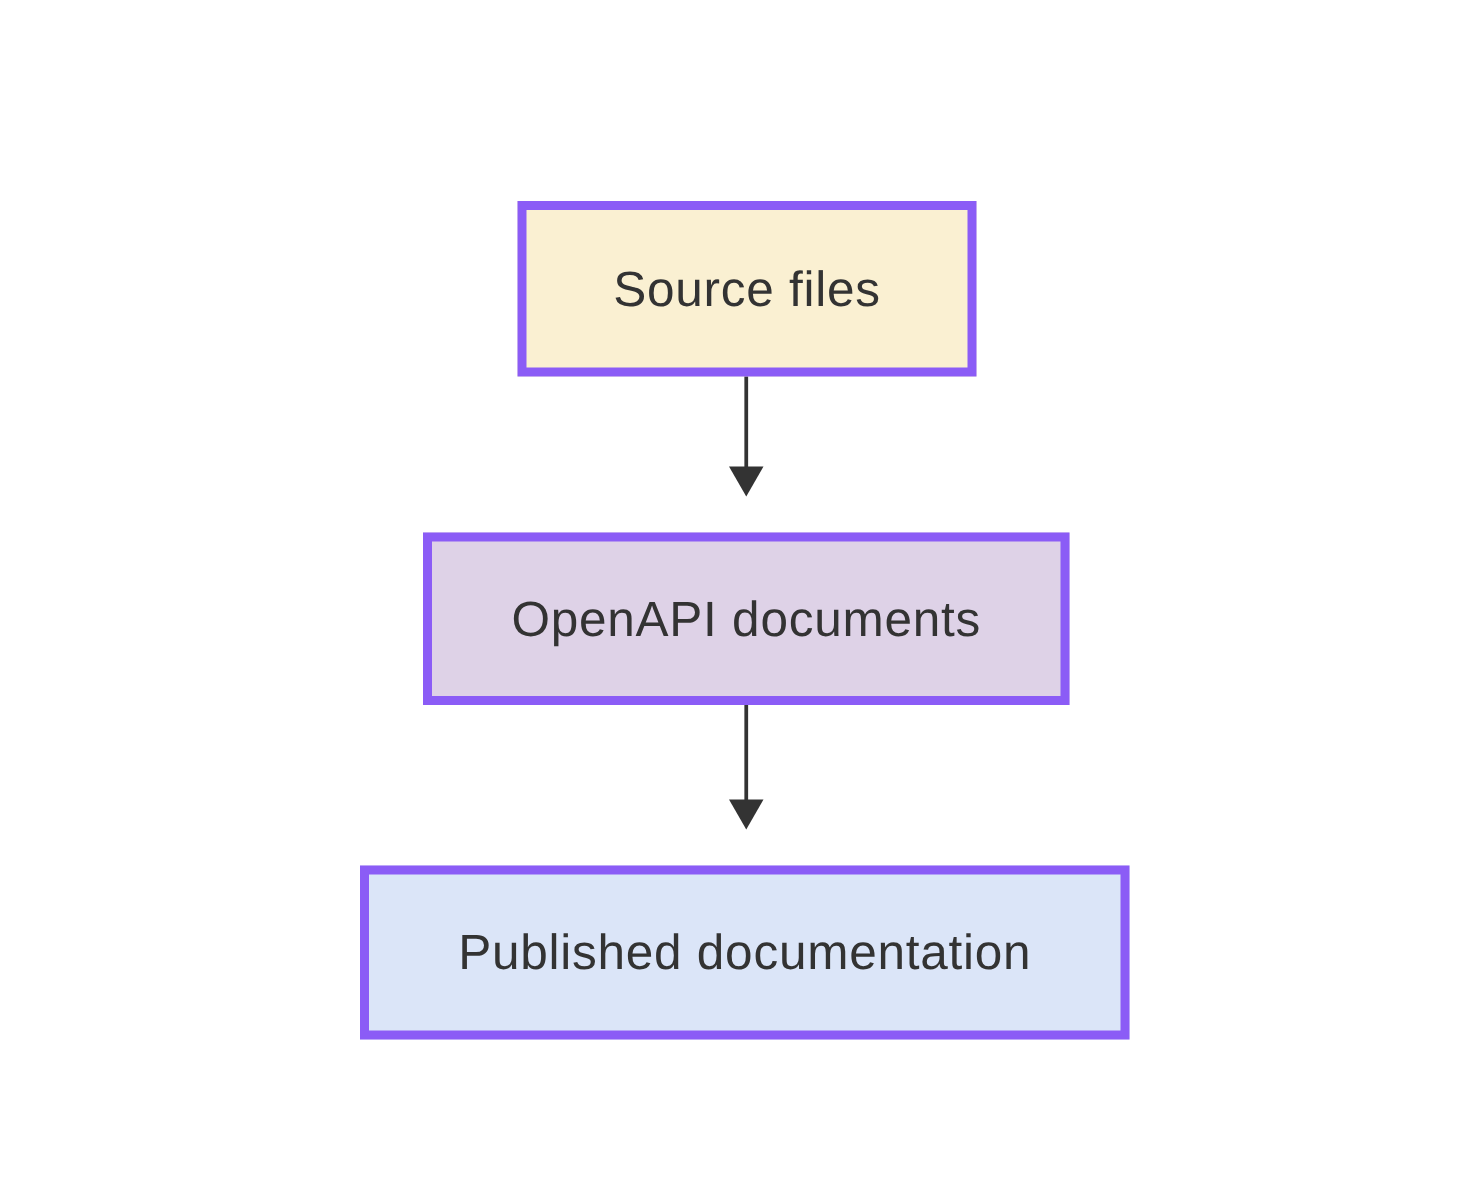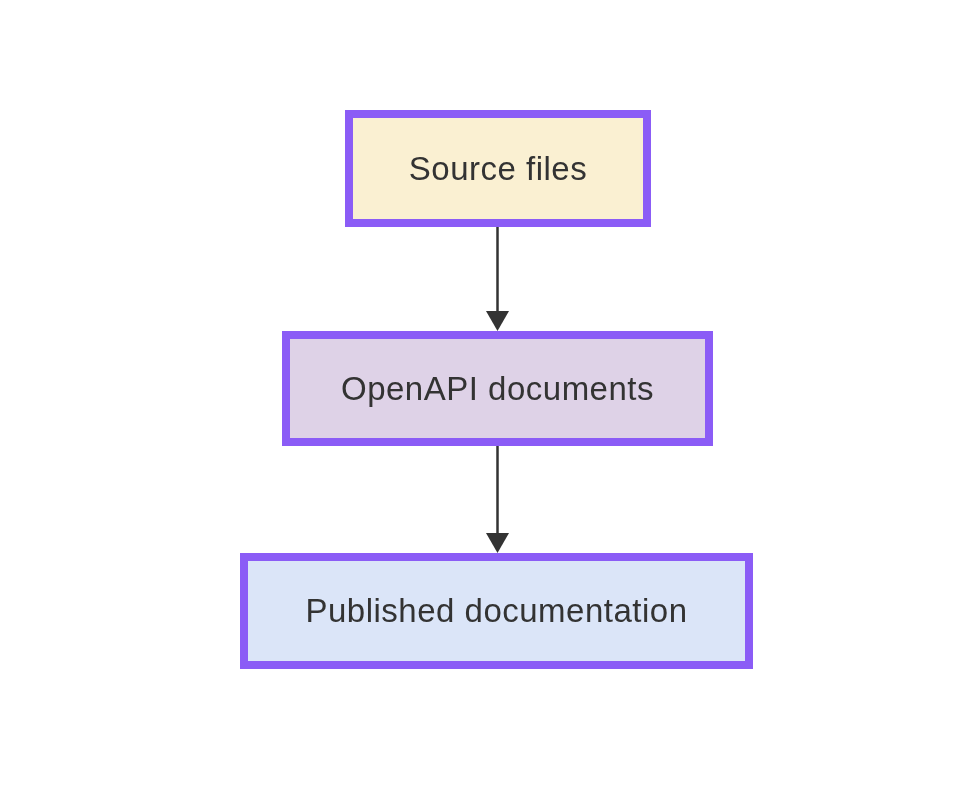--- a/index.html
+++ b/index.html
@@ -11,28 +11,29 @@
     position: relative;
     width: 980px;
     height: 794px;
     background: #ffffff;
     overflow: hidden;
     font-family: "Liberation Sans", "DejaVu Sans", sans-serif;
   }
   .node {
     position: absolute;
     box-sizing: border-box;
-    border: 8px solid #8b5cf6;
+    border: 6px solid #8b5cf6;
     display: flex;
     align-items: center;
     justify-content: center;
     text-align: center;
     color: #333333;
     font-size: 33px;
     letter-spacing: 0.5px;
+    margin-top: 24px;
   }
   .node-source {
     left: 345px;
     top: 110px;
     width: 306px;
     height: 117px;
     background: #faf0d2;
   }
   .node-openapi {
     left: 282px;

